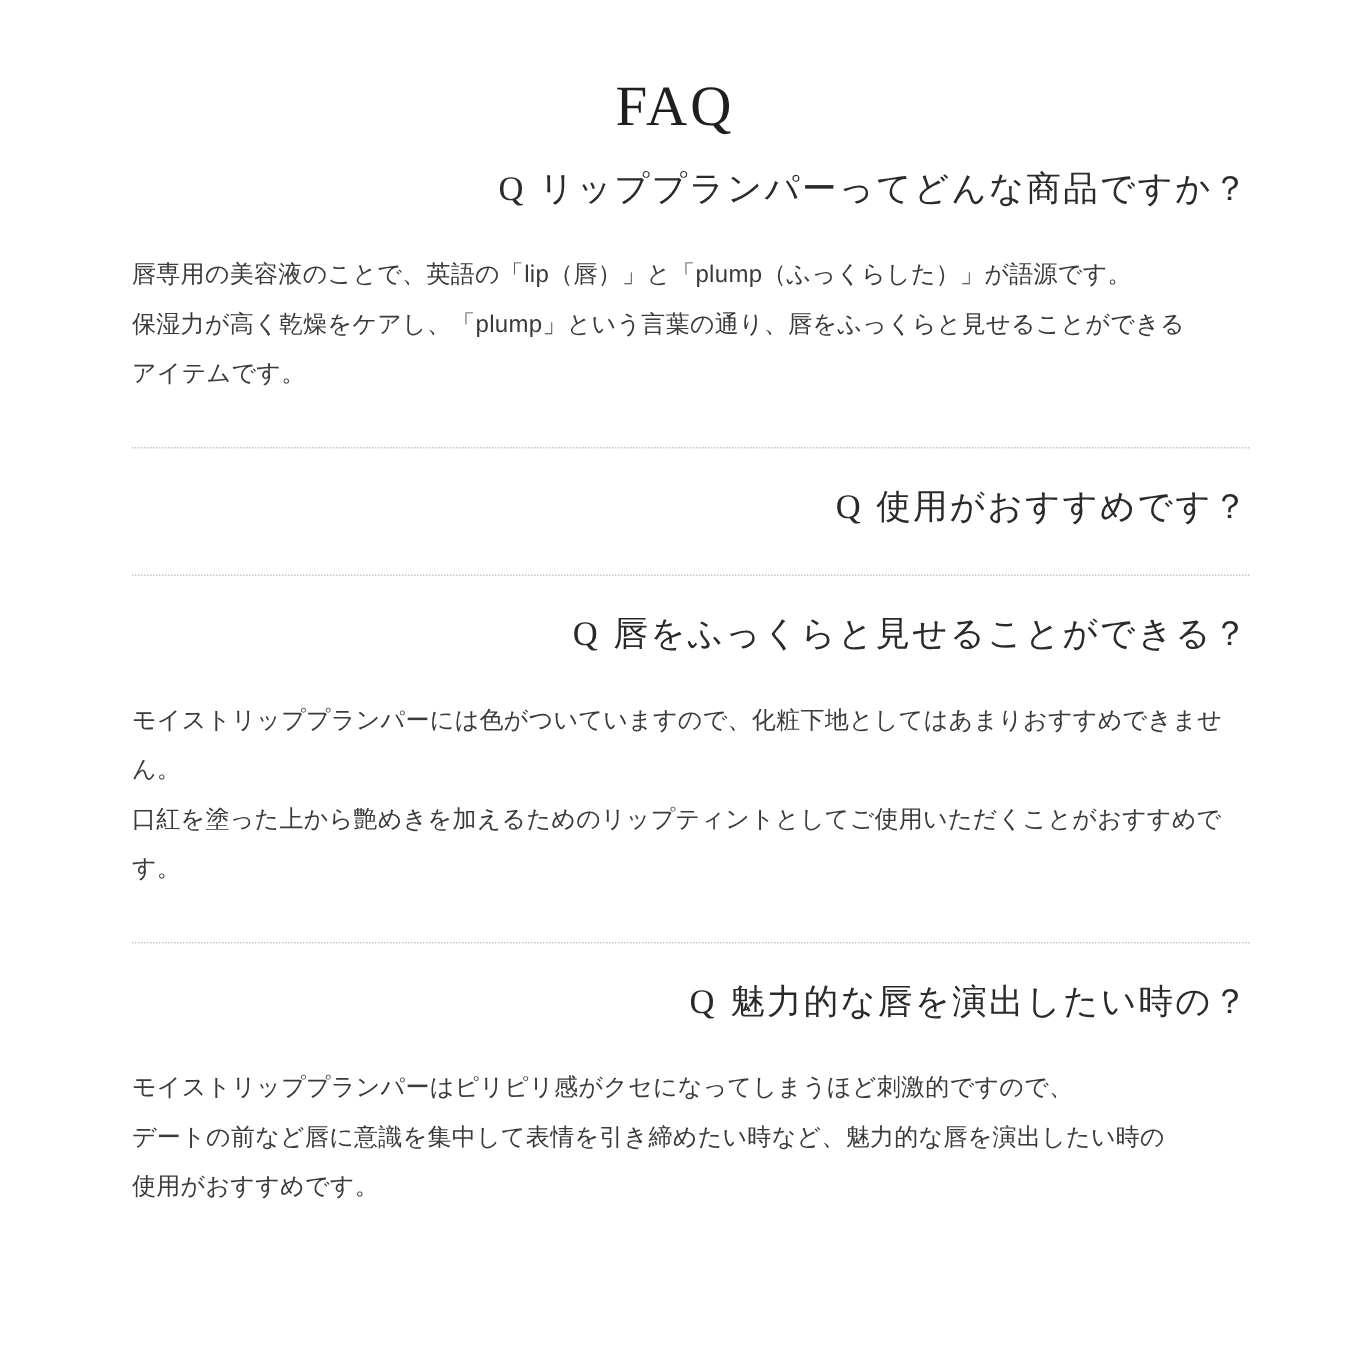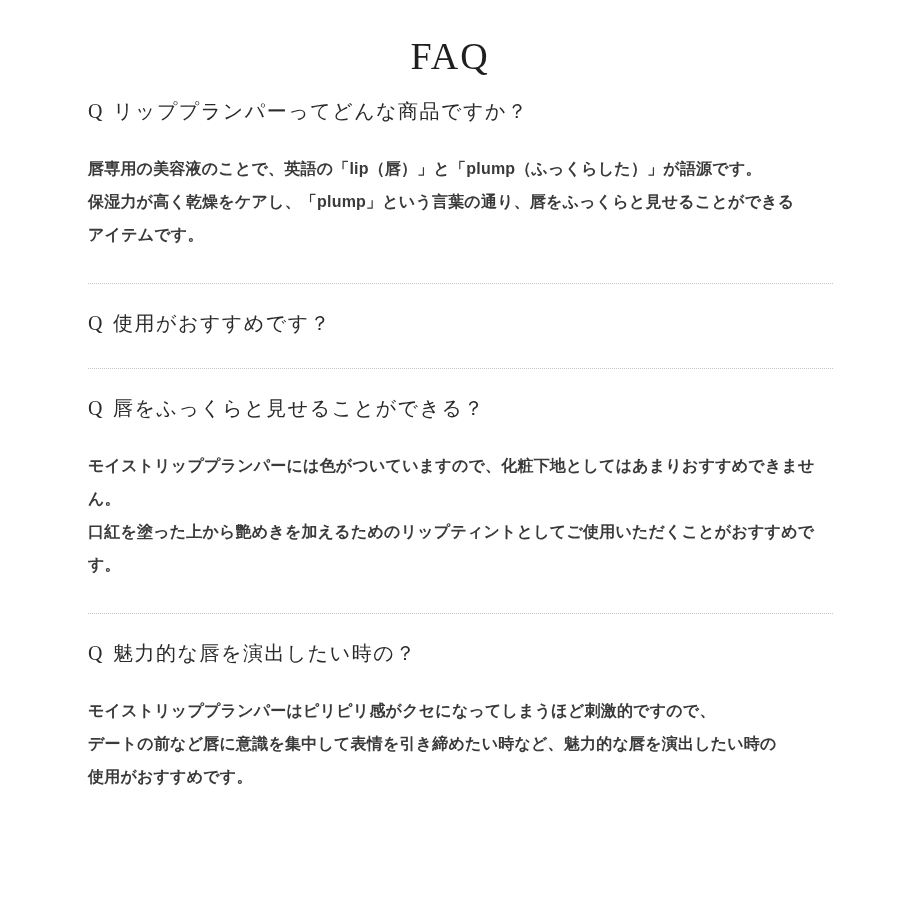--- a/index.html
+++ b/index.html
@@ -15,42 +15,43 @@
     margin: 0 auto 0 88px;
   }
   .page-title {
     font-family: "Liberation Serif", "DejaVu Serif", serif;
     font-size: 38px;
     font-weight: 400;
     color: #1f1f1f;
     text-align: center;
     letter-spacing: 2px;
     margin: 0;
-    padding-top: 33px;
+    padding-top: 48px;
     line-height: 46px;
     
     width: 900px;
     margin-left: -88px;
   }
   .faq-item { margin: 0; }
   .question {
     font-family: "Liberation Serif", "DejaVu Serif", serif;
-    font-size: 20px;
+    font-size: 23px;
     font-weight: 400;
     color: #2a2a2a;
     letter-spacing: 1.5px;
     margin: 0;
     line-height: 26px;
+    text-align: right;
   }
   .faq-item:first-of-type .question { margin-top: 19px; }
   .q-mark { margin-right: 9px; }
   .answer {
     font-family: "Liberation Sans", "DejaVu Sans", sans-serif;
     font-size: 16px;
-    font-weight: 700;
+    font-weight: 400;
     color: #3a3a3a;
     line-height: 33px;
     letter-spacing: 0.2px;
     margin: 28px 0 0 0;
     white-space: pre-line;
   }
   .divider {
     border: none;
     border-top: 1px dotted #c6c6c6;
     height: 0;

